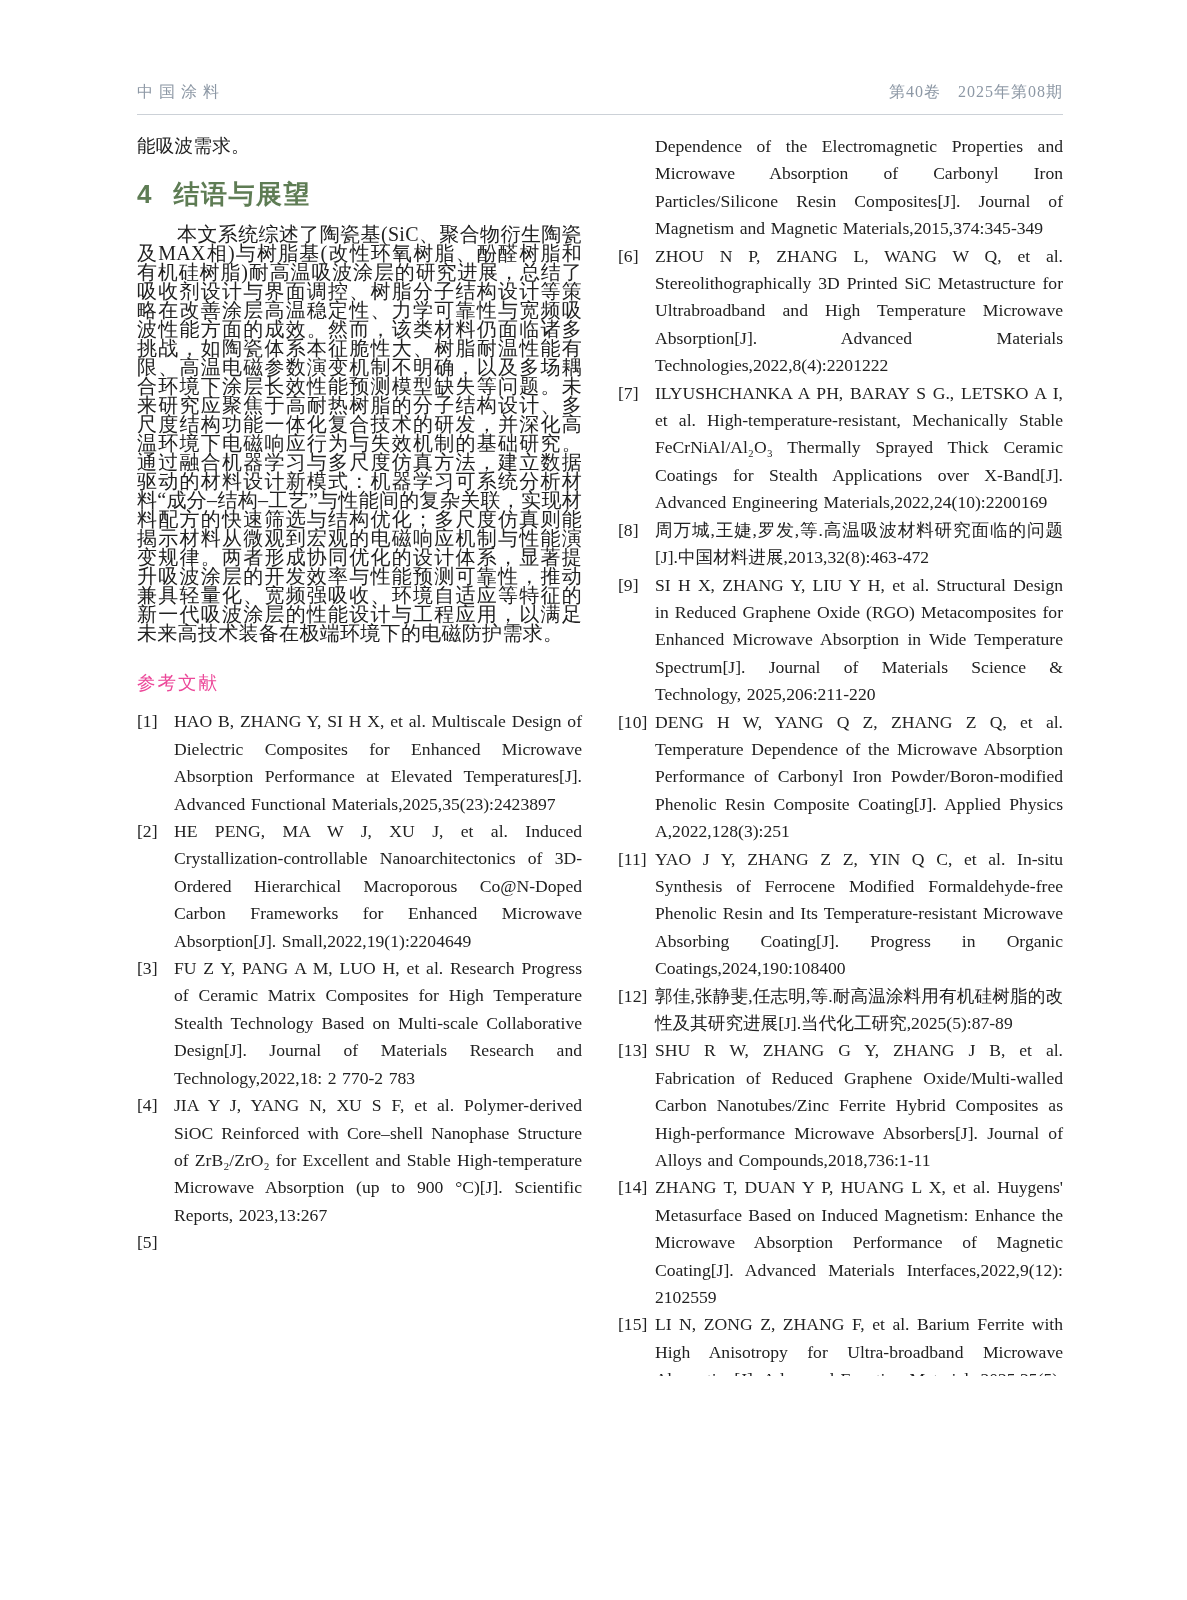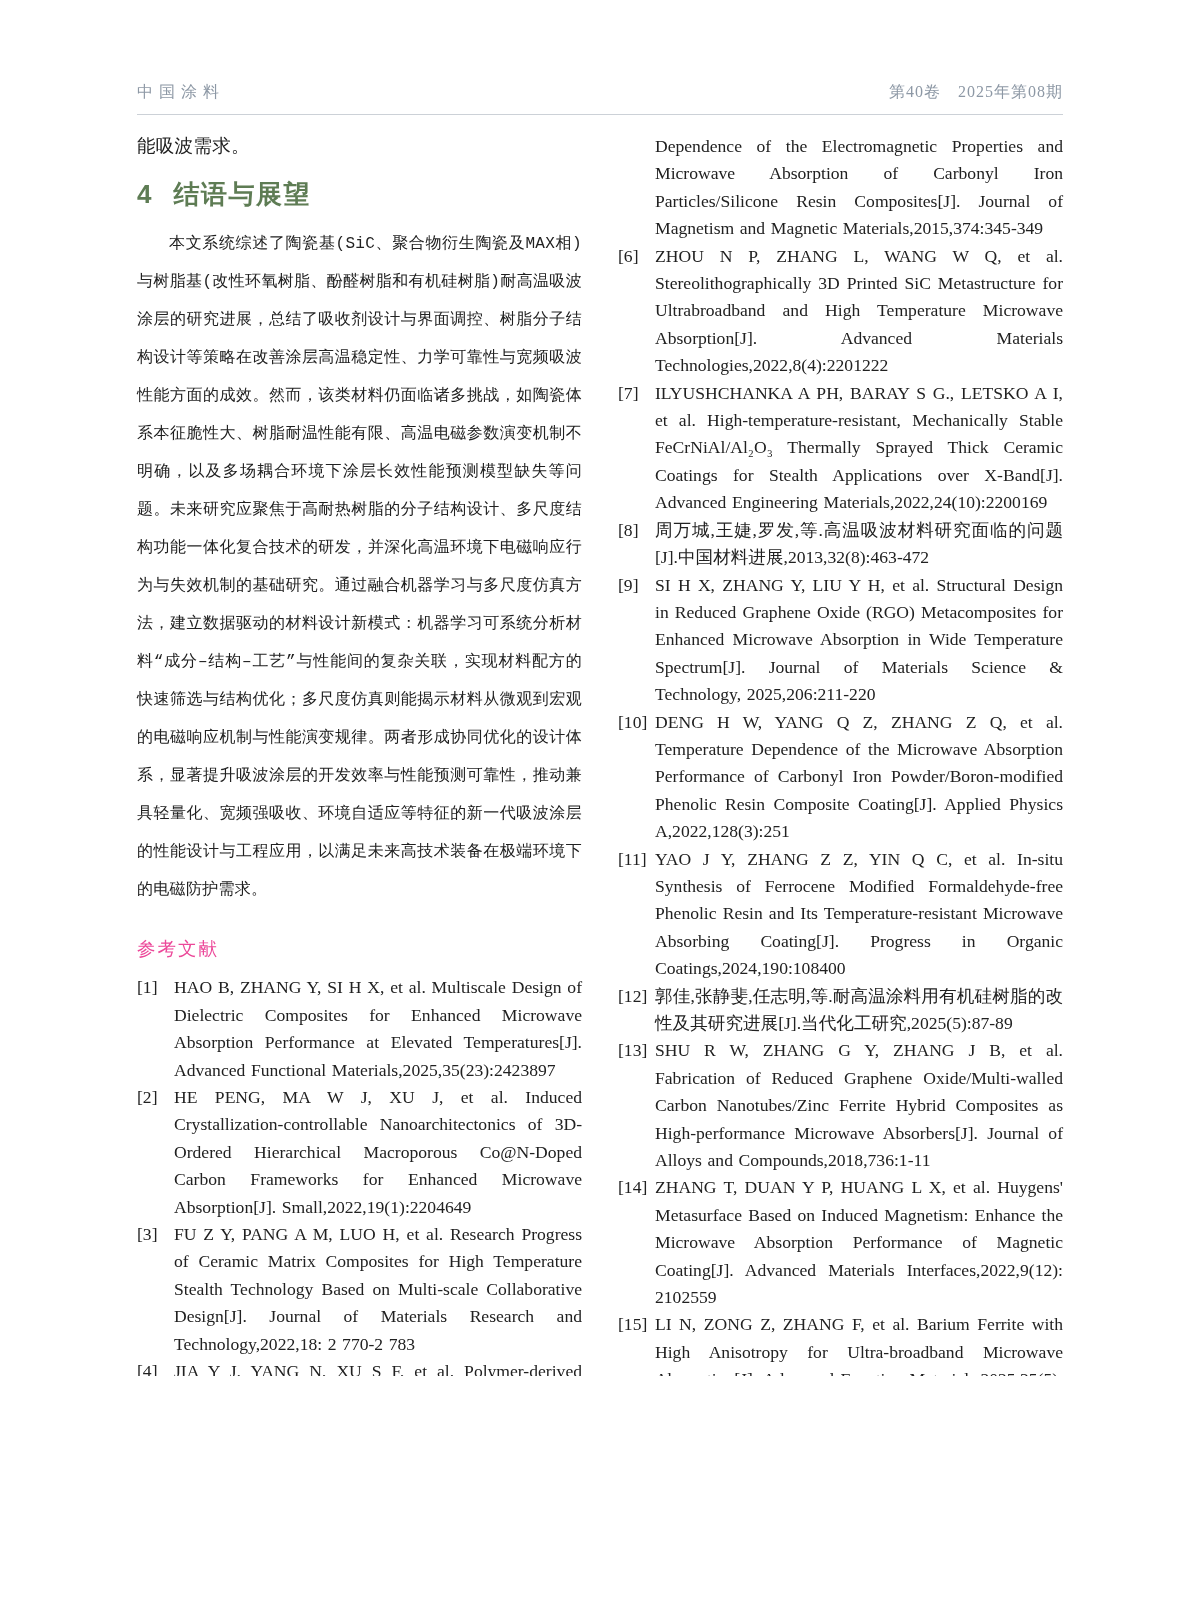--- a/index.html
+++ b/index.html
@@ -37,22 +37,22 @@
   }
   .section-heading {
     margin:17px 0 13px 0;
     font-family:"Liberation Sans","DejaVu Sans",sans-serif;
     font-weight:bold; font-size:26px; letter-spacing:1.5px;
     color:var(--section-green,#5e7c54);
     display:flex; align-items:baseline;
   }
   .section-heading .sec-num { margin-right:22px; letter-spacing:0; }
   .body-par {
-    font-size:16px; line-height:38px; letter-spacing:0.3px;
-    text-align:justify; text-indent:2em;font-family:Liberation Mono, monospace;
+    font-size:20px; line-height:19px; letter-spacing:0.3px;
+    text-align:justify; text-indent:2em;
   }
   .refs-heading {
     margin:27px 0 13px 0;
     text-align:left;
     font-family:"Liberation Sans","DejaVu Sans",sans-serif;
     font-weight:normal; font-size:18.5px; letter-spacing:2px;
     color:#ec4899;
   }
   .refs { list-style:none; }
   .ref {

